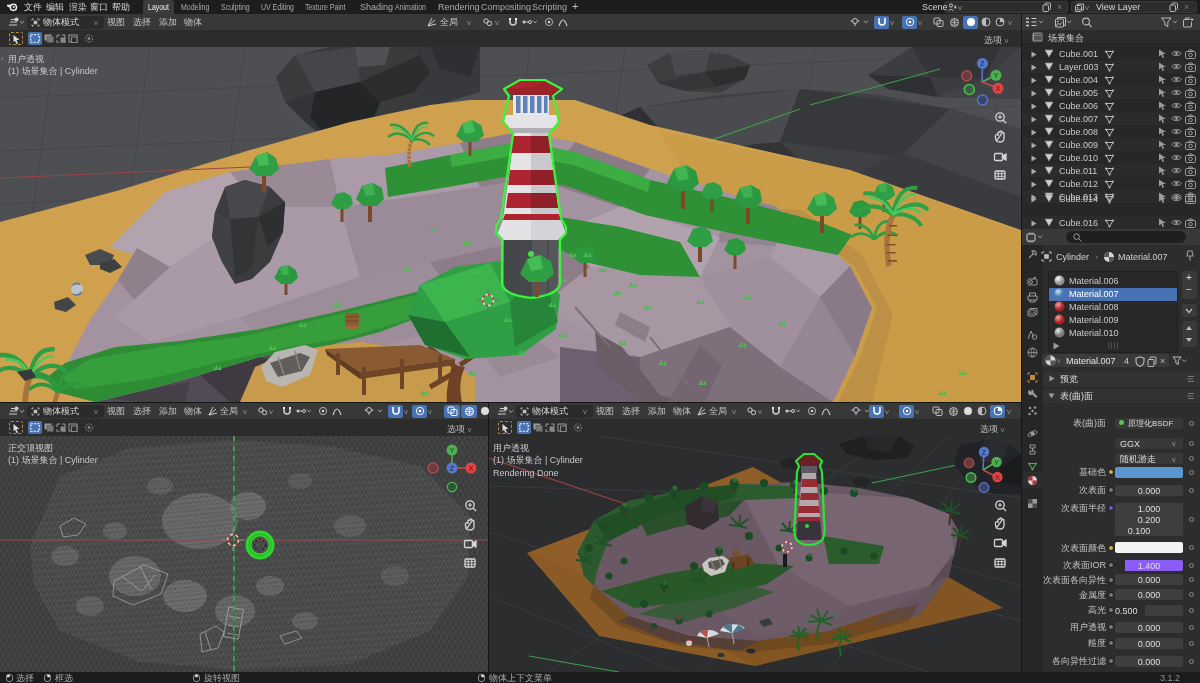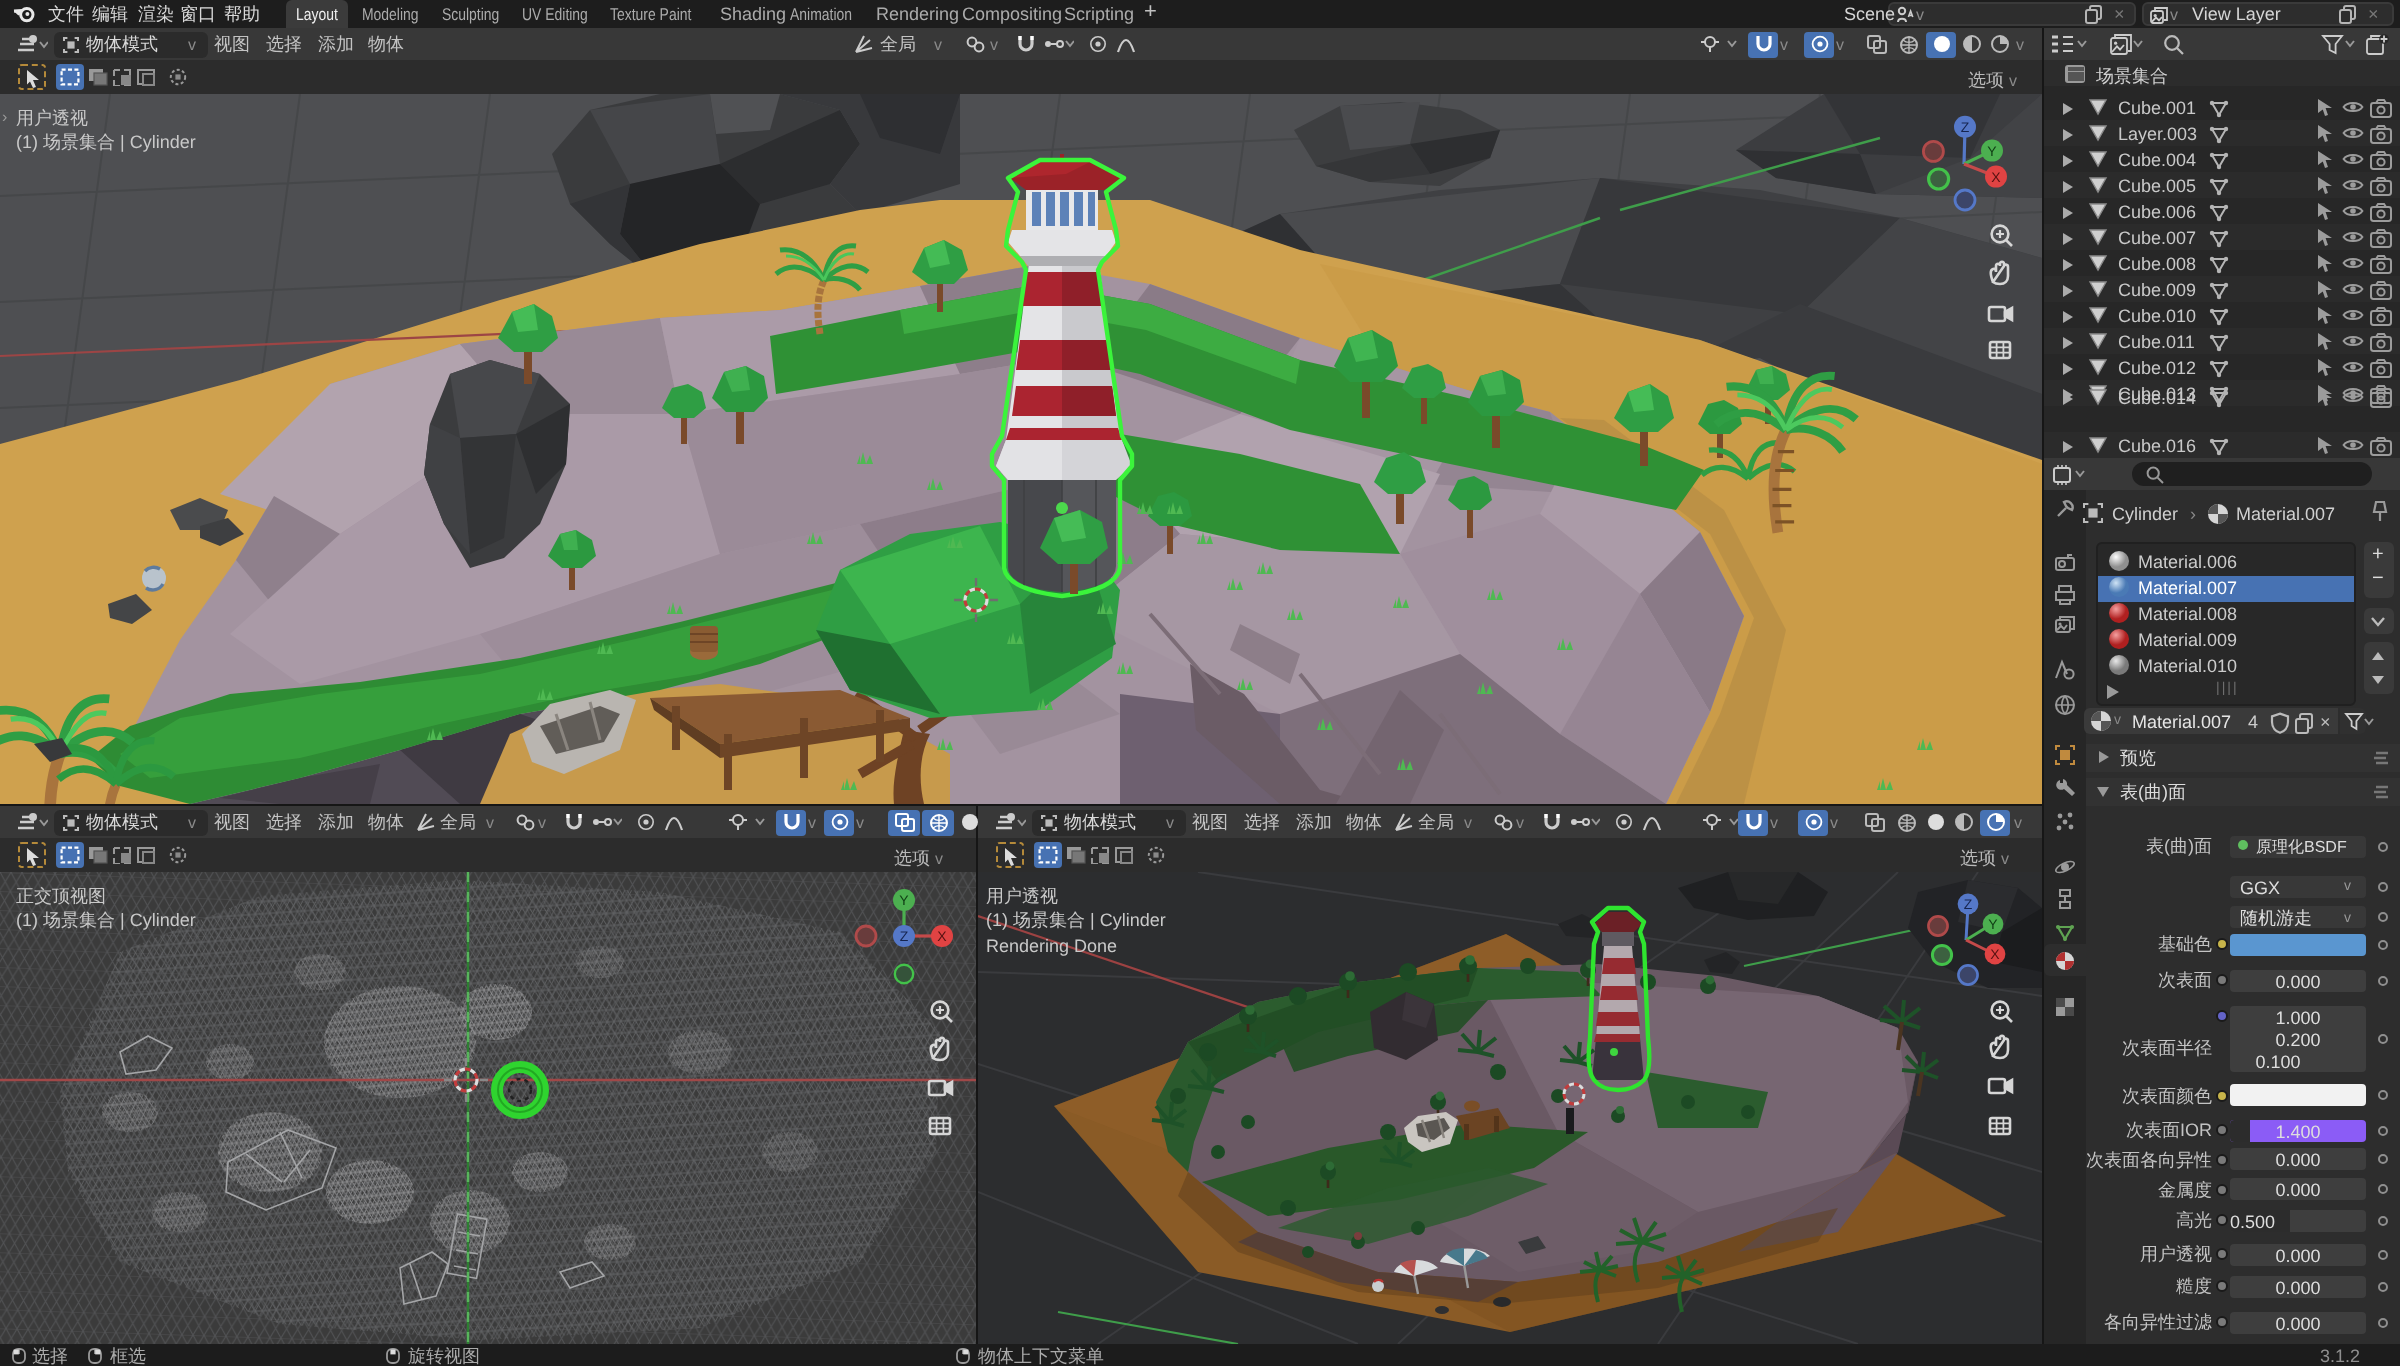--- a/index.html
+++ b/index.html
@@ -1619,21 +1619,21 @@
 <div class="t" style="left:0;top:238px;width:84px;text-align:right;color:#c3c3c3">基础色</div>
 <div class="abs" style="left:85.5px;top:240px;width:6px;height:6px;border-radius:50%;background:#c7b44a;border:1px solid #1a1a1a"></div>
 <div class="abs" style="left:167px;top:240.5px;width:5px;height:5px;border-radius:50%;border:1.2px solid #8f8f8f"></div>
 <div class="abs" style="left:93px;top:237.5px;width:68px;height:11px;background:#5a96d0;border-radius:2px"></div>
 <div class="t" style="left:0;top:256px;width:84px;text-align:right;color:#c3c3c3">次表面</div>
 <div class="abs" style="left:85.5px;top:258px;width:6px;height:6px;border-radius:50%;background:#7a7a7a;border:1px solid #1a1a1a"></div>
 <div class="abs" style="left:167px;top:258.5px;width:5px;height:5px;border-radius:50%;border:1.2px solid #8f8f8f"></div>
 <div class="abs" style="left:93px;top:255.5px;width:68px;height:11px;background:#3e3e3e;border-radius:2px;overflow:hidden">
         <div class="t" style="left:0;top:1px;width:68px;text-align:center;color:#dedede">0.000</div>
       </div>
-<div class="t" style="left:0;top:290px;width:84px;text-align:right;color:#c3c3c3">次表面半径</div>
+<div class="t" style="left:0;top:274px;width:84px;text-align:right;color:#c3c3c3">次表面半径</div>
 <div class="abs" style="left:85.5px;top:276px;width:6px;height:6px;border-radius:50%;background:#6363c7;border:1px solid #1a1a1a"></div>
 <div class="abs" style="left:167px;top:287.5px;width:5px;height:5px;border-radius:50%;border:1.2px solid #8f8f8f"></div>
 <div class="abs" style="left:93px;top:273.5px;width:68px;height:33px;background:#3e3e3e;border-radius:2px"></div>
 <div class="t" style="left:93px;top:275px;width:68px;text-align:center;color:#dedede">1.000</div>
 <div class="t" style="left:93px;top:286px;width:68px;text-align:center;color:#dedede">0.200</div>
 <div class="t" style="left:93px;top:297px;width:48px;text-align:center;color:#dedede">0.100</div>
 <div class="t" style="left:0;top:313.5px;width:84px;text-align:right;color:#c3c3c3">次表面颜色</div>
 <div class="abs" style="left:85.5px;top:315.5px;width:6px;height:6px;border-radius:50%;background:#c7b44a;border:1px solid #1a1a1a"></div>
 <div class="abs" style="left:167px;top:316.0px;width:5px;height:5px;border-radius:50%;border:1.2px solid #8f8f8f"></div>
 <div class="abs" style="left:93px;top:313px;width:68px;height:11px;background:#f2f2f2;border-radius:2px"></div>

